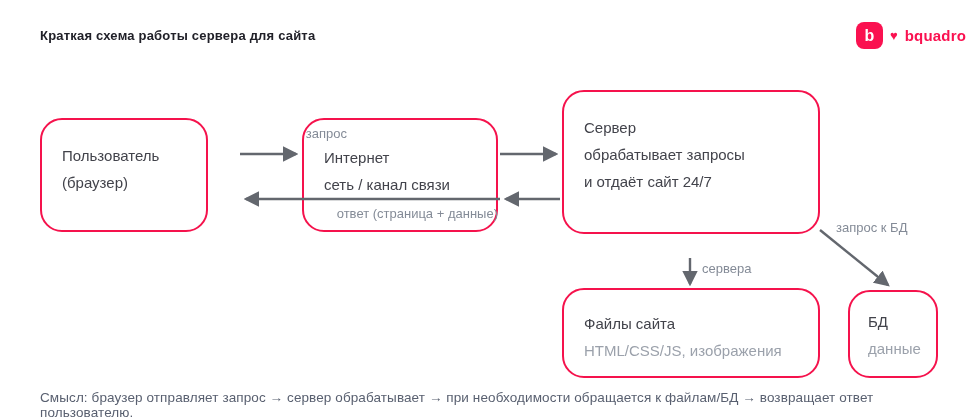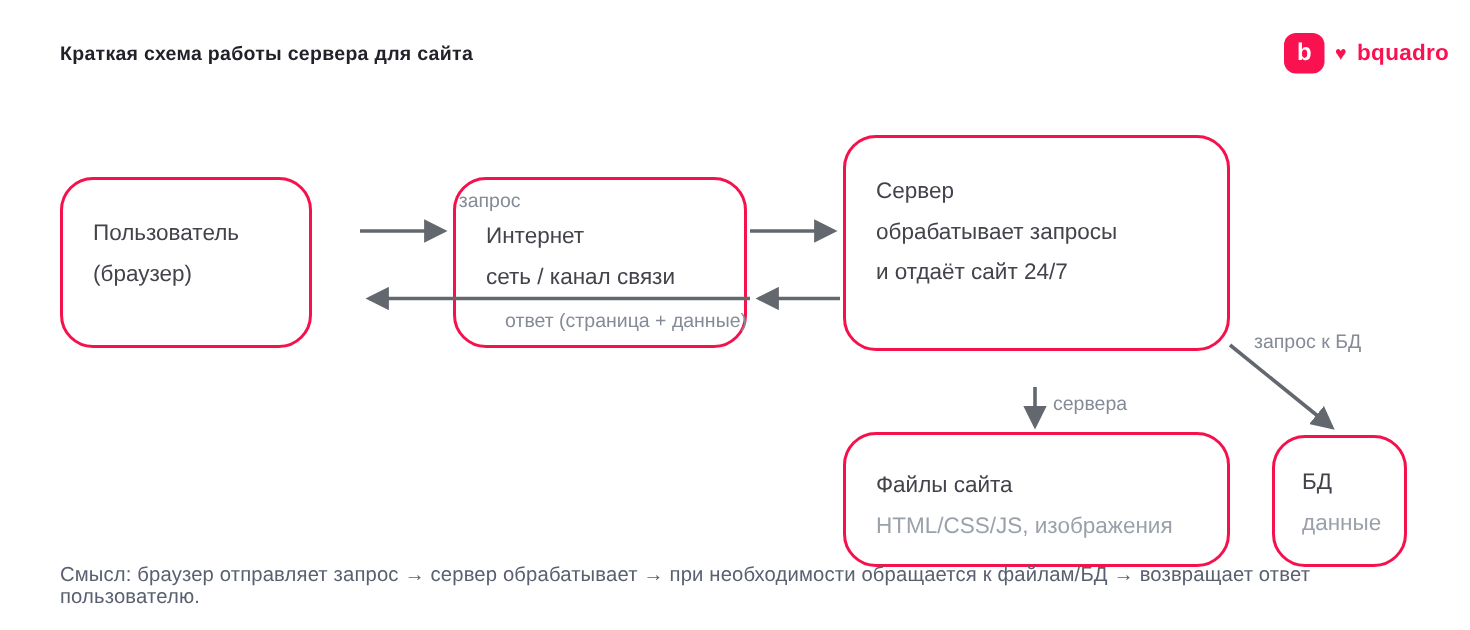--- a/index.html
+++ b/index.html
@@ -49,21 +49,21 @@
 
   .edge-label{
     position:absolute;font-size:13px;color:var(--text-label);white-space:nowrap;
   }
   .label-request{left:244px;top:126px;width:56px;text-align:right;margin-left:47px;}
   .label-response{left:302px;top:206px;width:196px;text-align:right;}
   .label-reads{left:702px;top:261px;}
   .label-dbrequest{left:836px;top:220px;}
 
   .summary{
-    position:absolute;left:40px;top:375px;width:920px;
+    position:absolute;left:40px;top:390px;width:920px;
     font-size:13.5px;color:var(--text-summary);letter-spacing:.1px;
   }
 </style>
 </head>
 <body>
 
 <div class="stage">
 
   <h1 class="page-title">Краткая схема работы сервера для сайта</h1>
 

